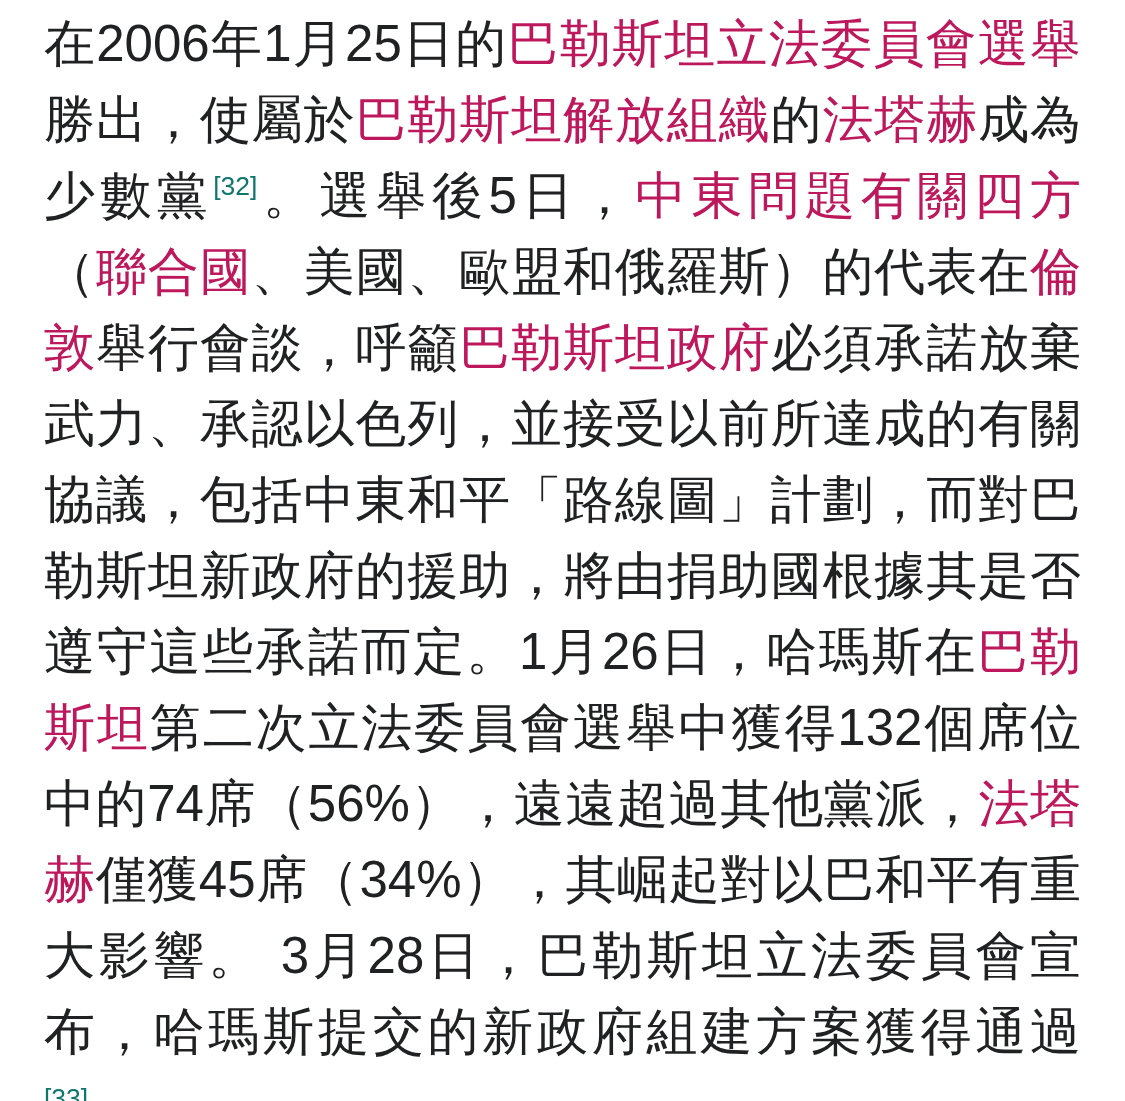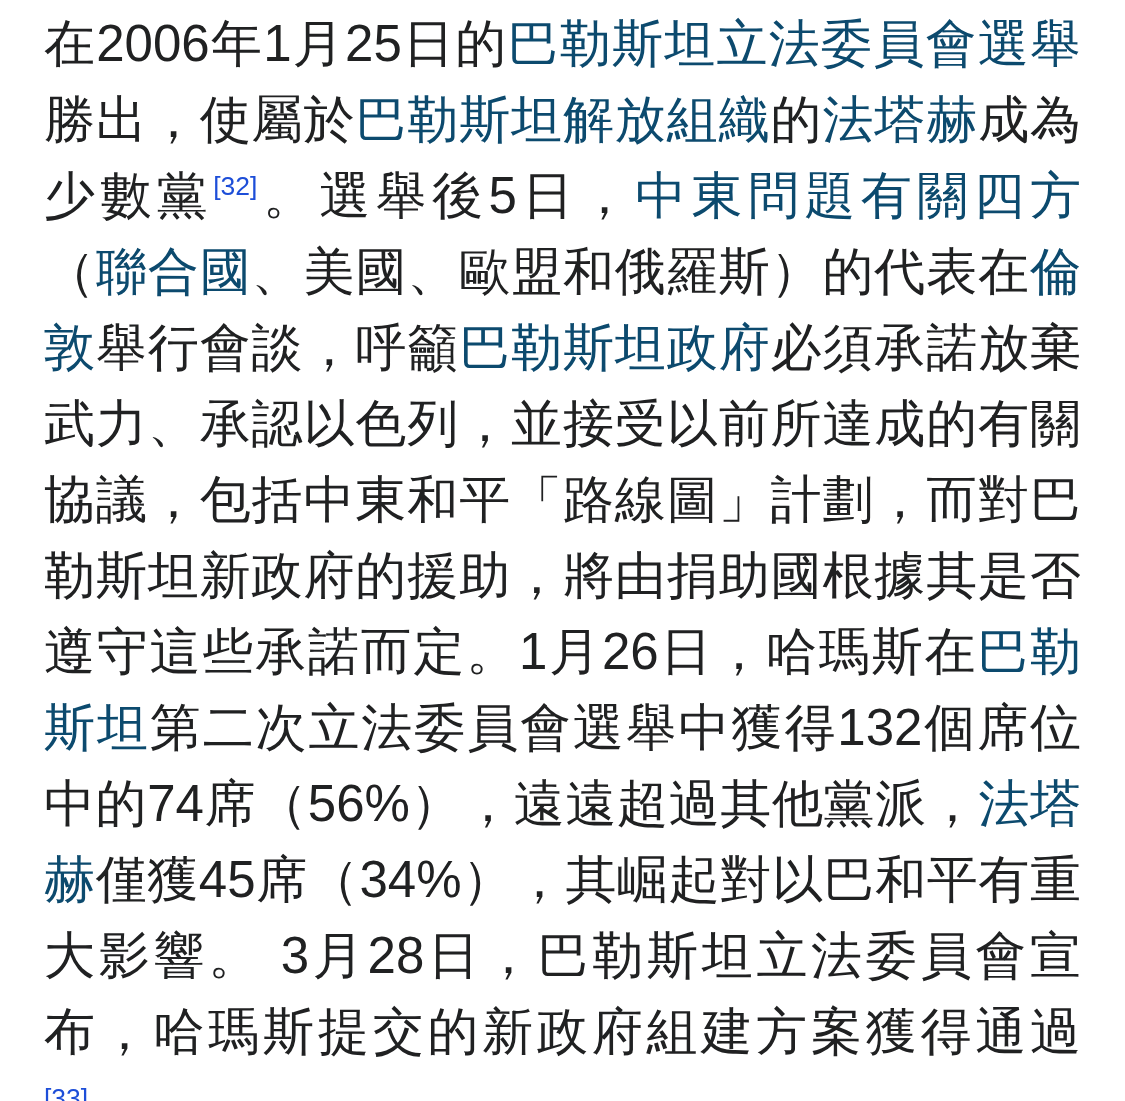--- a/index.html
+++ b/index.html
@@ -25,26 +25,26 @@
     font-size: 51px;
     line-height: 76px;
     color: #202122;
     text-align: justify;
     text-justify: inter-character;
     letter-spacing: 0px;
     margin: 0;
     word-break: break-word;
   }
   .wlink {
-    color: #0c4a6e;
+    color: #be185d;
     text-decoration: none;
     cursor: pointer;
   }
   .refmark {
-    color: #1d4ed8;
+    color: #0f766e;
     font-size: 0.52em;
     vertical-align: super;
     line-height: 0;
     cursor: pointer;
     white-space: nowrap;
   }
 </style>
 </head>
 <body>
 

